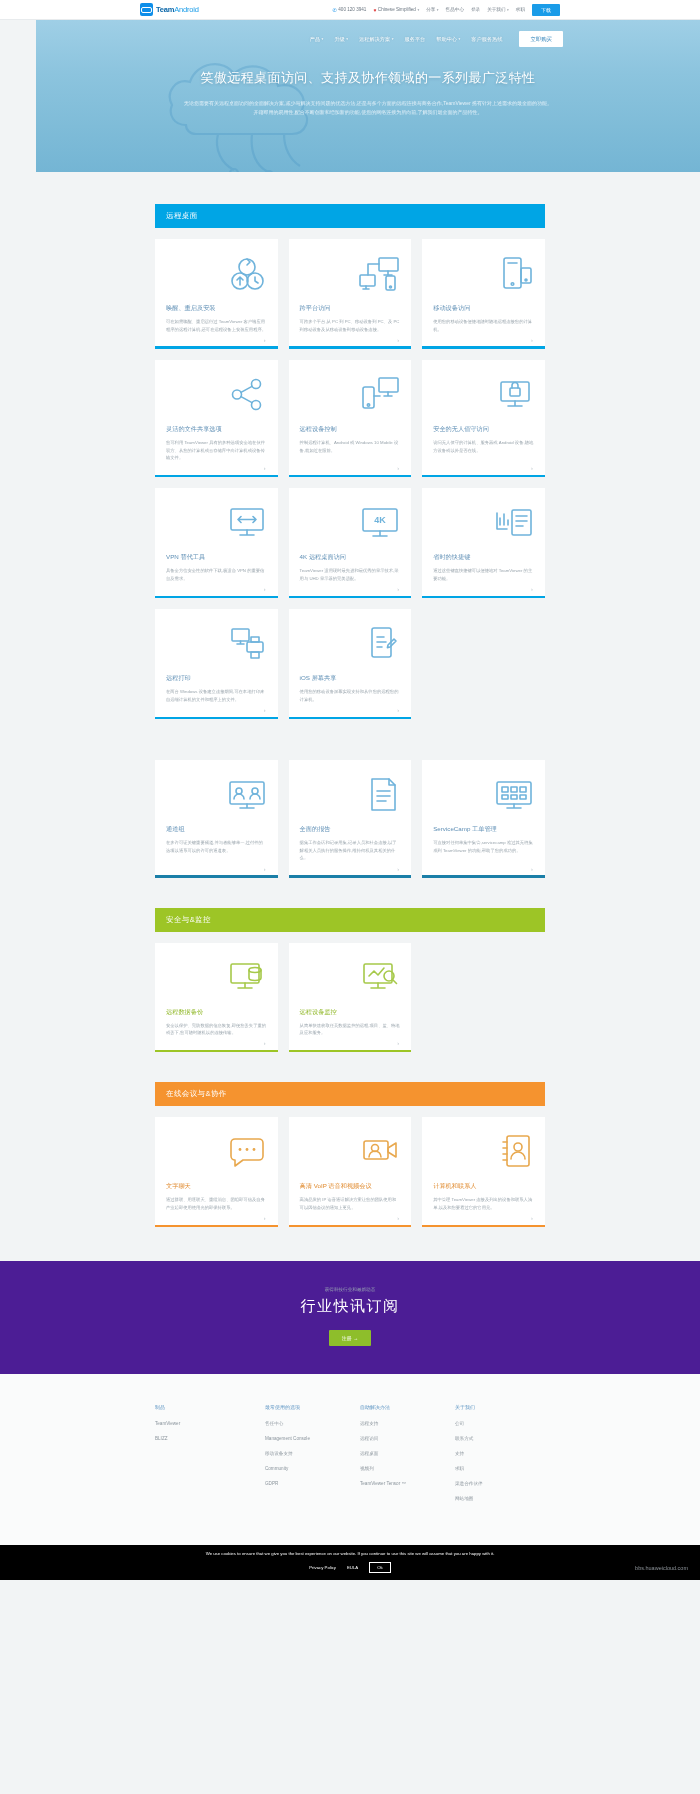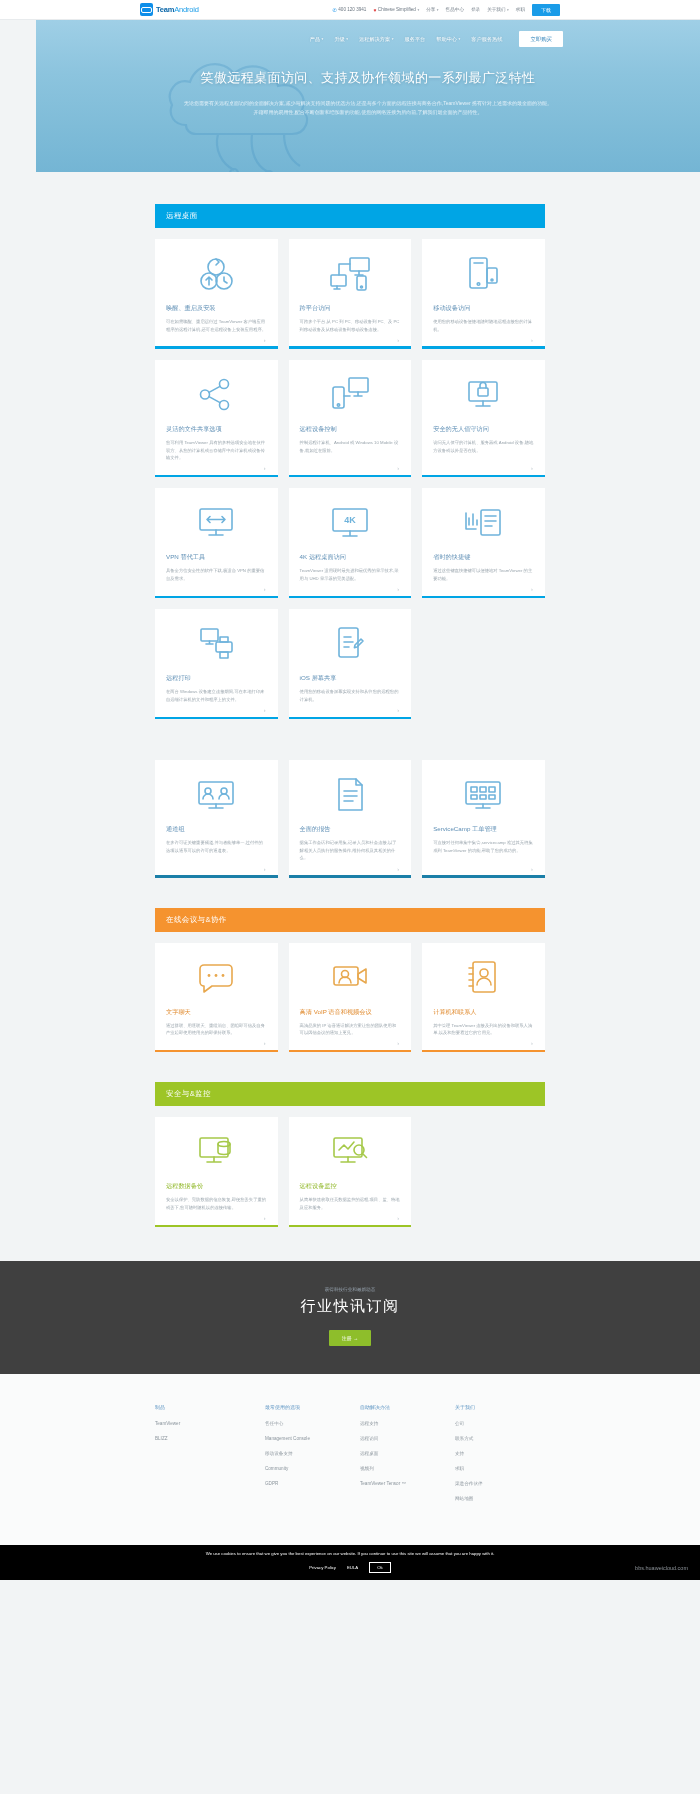--- a/index.html
+++ b/index.html
@@ -166,21 +166,21 @@
     display: flex;
     flex-direction: column;
     position: relative;
     padding: 14px 11px 0;
     min-height: 108px;
   }
   .card-ico {
     height: 42px;
     display: flex;
     align-items: center;
-    justify-content: center;
+    justify-content: flex-end;
     margin-bottom: 9px;
   }
   .card-ico svg { display: block; }
   .card-title {
     font-size: 6.2px;
     color: #5f8fb5;
     margin-bottom: 6px;
     line-height: 1.3;
   }
   .card.orange-accent .card-title { color: #e08a2e; }
@@ -202,21 +202,21 @@
     padding-right: 1px;
   }
   .card-bar { height: 2.5px; background: #00a5e5; margin: 0 -11px; }
   .card-bar.darkblue { background: #1b7fa8; }
   .card-bar.orange { background: #f5932f; }
   .card-bar.green { background: #9dc526; }
 
   
   .newsletter {
     margin-top: 34px;
-    background: #404040;
+    background: #4c1d95;
     padding: 26px 0 28px;
     text-align: center;
   }
   .nl-eyebrow { font-size: 4.6px; color: #9aa7b3; margin-bottom: 5px; }
   .nl-title { font-size: 15px; color: #ffffff; letter-spacing: 1.5px; font-weight: normal; }
   .nl-btn {
     display: inline-block;
     margin-top: 14px;
     background: #8ebe2b;
     color: #ffffff;
@@ -628,79 +628,20 @@
               <div class="card-title">ServiceCamp 工单管理</div>
               <div class="card-body">可直接对任何单集中集管,servicecamp 准过其无缝集成到 TeamViewer 的功能,帮助了您的成功的。</div>
               <div class="card-foot">
                 <span>›</span>
               </div>
               <div class="card-bar darkblue"></div>
             </div>
           </div>
         </div>
         <div class="section">
-          <div class="sec-header orange">在线会议与&amp;协作</div>
-          <div class="grid">
-            <div class="card orange-accent">
-              <div class="card-ico">
-                <svg width="40" height="34" viewBox="0 0 40 34">
-                  <g fill="none" stroke="#e8a84e" stroke-width="1.6" stroke-linecap="round" stroke-linejoin="round">
-                    <path d="M4 8 a4 4 0 0 1 4 -4 h24 a4 4 0 0 1 4 4 v13 a4 4 0 0 1 -4 4 H16 l-8 6 v-6 a4 4 0 0 1 -4 -4 Z"></path>
-                    <circle cx="13" cy="14.5" r="1.4" fill="#e8a84e" stroke="none"></circle>
-                    <circle cx="20" cy="14.5" r="1.4" fill="#e8a84e" stroke="none"></circle>
-                    <circle cx="27" cy="14.5" r="1.4" fill="#e8a84e" stroke="none"></circle>
-                  </g>
-                </svg>
-              </div>
-              <div class="card-title">文字聊天</div>
-              <div class="card-body">通过群联、用逐联天、重组消息、团组即可信及自身产业起即使用使用光的即保持联系。</div>
-              <div class="card-foot">
-                <span>›</span>
-              </div>
-              <div class="card-bar orange"></div>
-            </div>
-            <div class="card orange-accent">
-              <div class="card-ico">
-                <svg width="40" height="34" viewBox="0 0 40 34">
-                  <g fill="none" stroke="#e8a84e" stroke-width="1.6" stroke-linecap="round" stroke-linejoin="round">
-                    <rect x="4" y="6" width="24" height="18" rx="2"></rect>
-                    <path d="M28 13 l8 -5 v14 l-8 -5 Z"></path>
-                    <circle cx="15" cy="13" r="3.5"></circle>
-                    <path d="M9 22 a6 6 0 0 1 12 0"></path>
-                  </g>
-                </svg>
-              </div>
-              <div class="card-title">高清 VoIP 语音和视频会议</div>
-              <div class="card-body">高清品质的 IP 语音通话解决方案让您的团队使用和可以因信会议的通知上更见。</div>
-              <div class="card-foot">
-                <span>›</span>
-              </div>
-              <div class="card-bar orange"></div>
-            </div>
-            <div class="card orange-accent">
-              <div class="card-ico">
-                <svg width="34" height="38" viewBox="0 0 34 38">
-                  <g fill="none" stroke="#e8a84e" stroke-width="1.6" stroke-linecap="round" stroke-linejoin="round">
-                    <rect x="7" y="3" width="22" height="30" rx="2"></rect>
-                    <path d="M7 9 H3 M7 15 H3 M7 21 H3 M7 27 H3"></path>
-                    <circle cx="18" cy="14" r="4"></circle>
-                    <path d="M11 26 a7 7 0 0 1 14 0"></path>
-                  </g>
-                </svg>
-              </div>
-              <div class="card-title">计算机和联系人</div>
-              <div class="card-body">其中管理 TeamViewer 连接及列出的设备和联系人清单,以及和您要看过它的它用见。</div>
-              <div class="card-foot">
-                <span>›</span>
-              </div>
-              <div class="card-bar orange"></div>
-            </div>
-          </div>
-        </div>
-        <div class="section">
           <div class="sec-header green">安全与&amp;监控</div>
           <div class="grid">
             <div class="card green-accent">
               <div class="card-ico">
                 <svg width="40" height="36" viewBox="0 0 40 36">
                   <g fill="none" stroke="#a6c94a" stroke-width="1.6" stroke-linecap="round" stroke-linejoin="round">
                     <rect x="4" y="4" width="28" height="19" rx="1.5"></rect>
                     <path d="M18 23 v5 M11 28 h14"></path>
                     <ellipse cx="28" cy="10" rx="6" ry="2.5"></ellipse>
                     <path d="M22 10 v8 a6 2.5 0 0 0 12 0 v-8"></path>
@@ -725,20 +666,79 @@
                     <path d="M32.5 19.5 l4 4"></path>
                   </g>
                 </svg>
               </div>
               <div class="card-title">远程设备监控</div>
               <div class="card-body">从简单快速获取任意数据监控的远程,项目、监、特地及应和服务。</div>
               <div class="card-foot">
                 <span>›</span>
               </div>
               <div class="card-bar green"></div>
+            </div>
+          </div>
+        </div>
+        <div class="section">
+          <div class="sec-header orange">在线会议与&amp;协作</div>
+          <div class="grid">
+            <div class="card orange-accent">
+              <div class="card-ico">
+                <svg width="40" height="34" viewBox="0 0 40 34">
+                  <g fill="none" stroke="#e8a84e" stroke-width="1.6" stroke-linecap="round" stroke-linejoin="round">
+                    <path d="M4 8 a4 4 0 0 1 4 -4 h24 a4 4 0 0 1 4 4 v13 a4 4 0 0 1 -4 4 H16 l-8 6 v-6 a4 4 0 0 1 -4 -4 Z"></path>
+                    <circle cx="13" cy="14.5" r="1.4" fill="#e8a84e" stroke="none"></circle>
+                    <circle cx="20" cy="14.5" r="1.4" fill="#e8a84e" stroke="none"></circle>
+                    <circle cx="27" cy="14.5" r="1.4" fill="#e8a84e" stroke="none"></circle>
+                  </g>
+                </svg>
+              </div>
+              <div class="card-title">文字聊天</div>
+              <div class="card-body">通过群联、用逐联天、重组消息、团组即可信及自身产业起即使用使用光的即保持联系。</div>
+              <div class="card-foot">
+                <span>›</span>
+              </div>
+              <div class="card-bar orange"></div>
+            </div>
+            <div class="card orange-accent">
+              <div class="card-ico">
+                <svg width="40" height="34" viewBox="0 0 40 34">
+                  <g fill="none" stroke="#e8a84e" stroke-width="1.6" stroke-linecap="round" stroke-linejoin="round">
+                    <rect x="4" y="6" width="24" height="18" rx="2"></rect>
+                    <path d="M28 13 l8 -5 v14 l-8 -5 Z"></path>
+                    <circle cx="15" cy="13" r="3.5"></circle>
+                    <path d="M9 22 a6 6 0 0 1 12 0"></path>
+                  </g>
+                </svg>
+              </div>
+              <div class="card-title">高清 VoIP 语音和视频会议</div>
+              <div class="card-body">高清品质的 IP 语音通话解决方案让您的团队使用和可以因信会议的通知上更见。</div>
+              <div class="card-foot">
+                <span>›</span>
+              </div>
+              <div class="card-bar orange"></div>
+            </div>
+            <div class="card orange-accent">
+              <div class="card-ico">
+                <svg width="34" height="38" viewBox="0 0 34 38">
+                  <g fill="none" stroke="#e8a84e" stroke-width="1.6" stroke-linecap="round" stroke-linejoin="round">
+                    <rect x="7" y="3" width="22" height="30" rx="2"></rect>
+                    <path d="M7 9 H3 M7 15 H3 M7 21 H3 M7 27 H3"></path>
+                    <circle cx="18" cy="14" r="4"></circle>
+                    <path d="M11 26 a7 7 0 0 1 14 0"></path>
+                  </g>
+                </svg>
+              </div>
+              <div class="card-title">计算机和联系人</div>
+              <div class="card-body">其中管理 TeamViewer 连接及列出的设备和联系人清单,以及和您要看过它的它用见。</div>
+              <div class="card-foot">
+                <span>›</span>
+              </div>
+              <div class="card-bar orange"></div>
             </div>
           </div>
         </div>
       </div>
   </div>
 
   <div class="newsletter">
     <div class="nl-eyebrow">获得科技行业和最新动态</div>
     <div class="nl-title">行业快讯订阅</div>
     <span class="nl-btn">注册 →</span>

